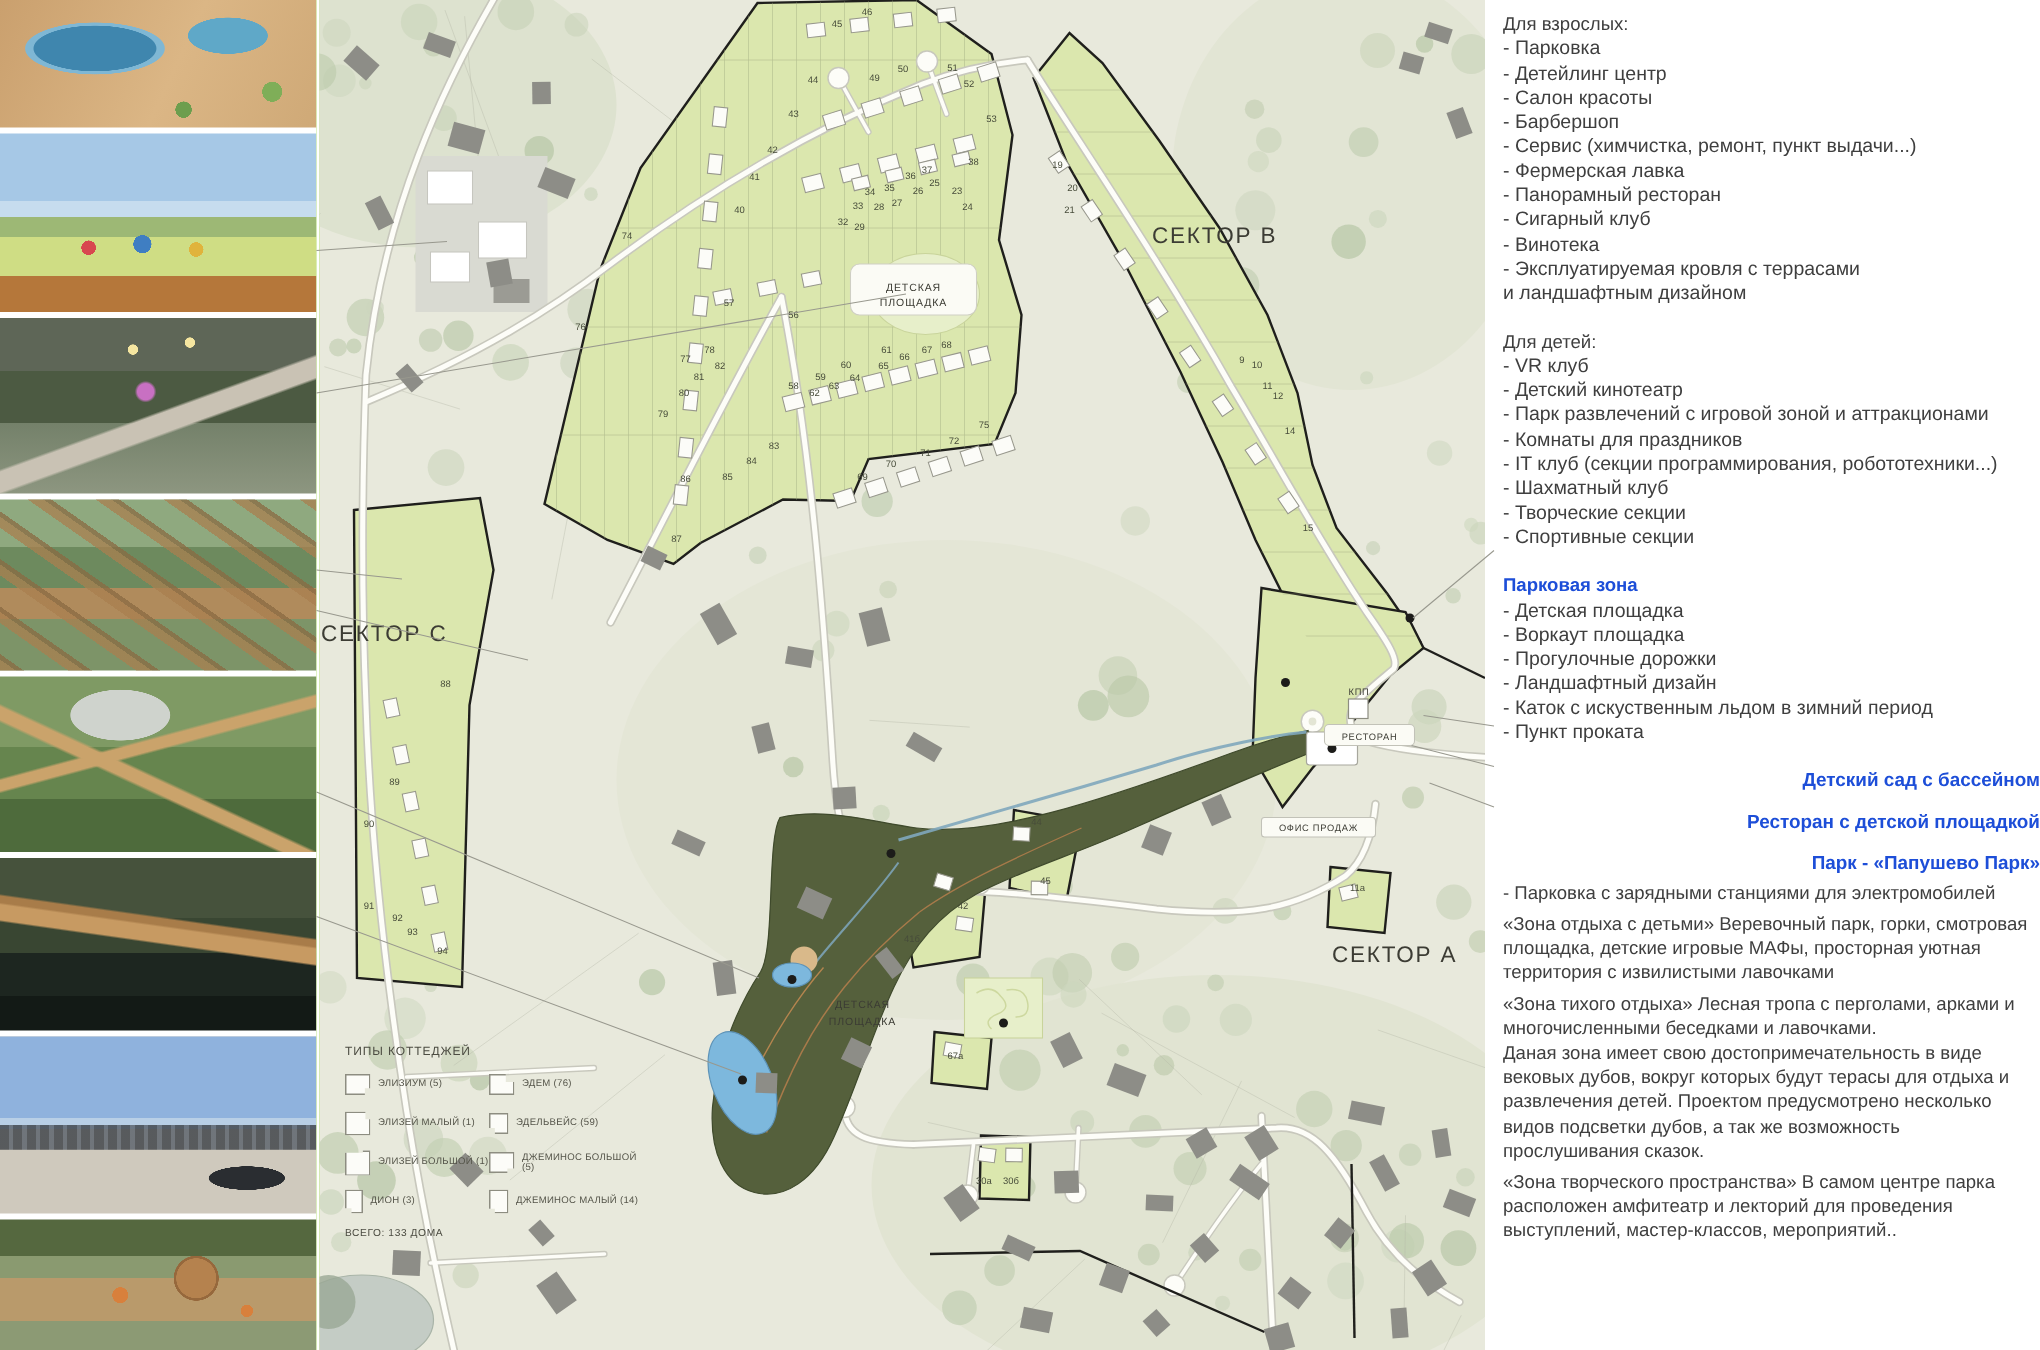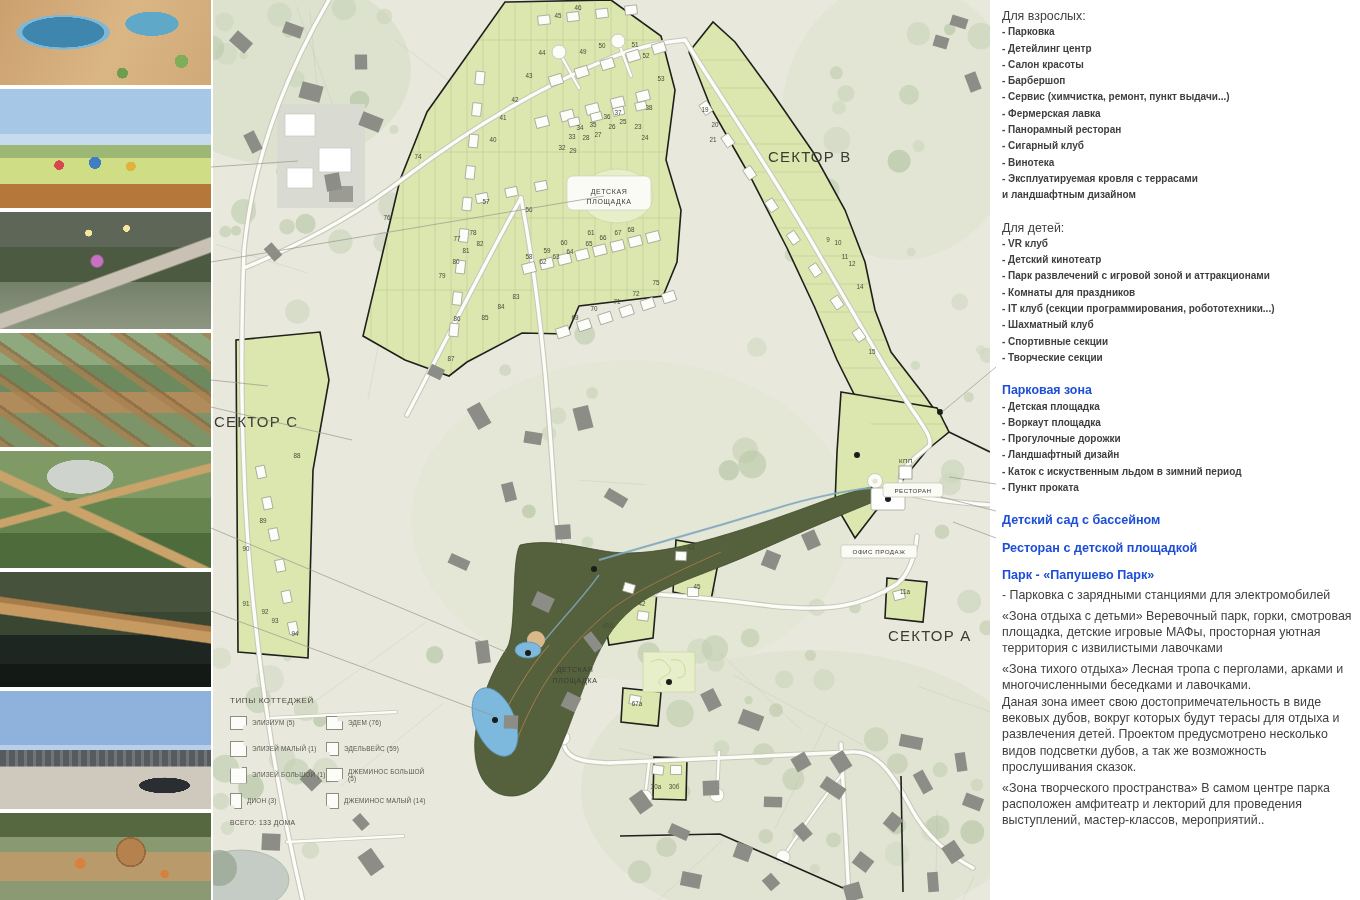--- a/index.html
+++ b/index.html
@@ -69,25 +69,25 @@
   .s4{clip-path:polygon(0 0,100% 0,100% 100%,30% 100%,30% 72%,0 72%);width:11px;}
   .s5{height:15px;clip-path:polygon(0 12%,70% 12%,70% 0,100% 0,100% 100%,0 100%);}
   .s6{clip-path:polygon(0 0,100% 0,100% 78%,72% 78%,72% 100%,0 100%);}
   .s7{width:10px;height:14px;clip-path:polygon(0 0,100% 0,100% 100%,36% 100%,36% 78%,0 78%);}
   .s8{width:11px;height:14px;clip-path:polygon(0 0,100% 0,100% 100%,30% 100%,30% 80%,0 80%);}
   .legend-label{font-size:6.4px;letter-spacing:.2px;line-height:1.15;}
   .legend-total{font-size:6.8px;margin-top:6px;letter-spacing:.4px;color:#4c4c42;}
   
   .panel{position:absolute;left:990px;top:0;width:370px;height:900px;background:#fff;
          box-sizing:border-box;padding:8px 0 0 12px;color:#3f3f3f;}
-  .panel .line{font-size:10px;line-height:16.3px;font-weight:bold;}
+  .panel .line{font-size:13px;line-height:16.3px;}
   .panel .hdr{font-size:12.4px;line-height:16.3px;}
   .blk{margin-bottom:16px;}
   .bold{font-weight:bold;color:#1d4ed8;}
-  .b-line{font-size:12.6px;line-height:16.3px;margin-top:11px;}
+  .b-line{font-size:12.6px;line-height:16.3px;margin-top:11px;text-align:right;}
   .para{font-size:12.4px;line-height:16.4px;margin-top:4px;white-space:pre-line;}
   
   .overlay{position:absolute;left:0;top:0;pointer-events:none;}
 </style>
 </head>
 <body>
 
 <div class="page">
 
   <aside class="photos">
@@ -644,22 +644,22 @@
       <div class="line"> и ландшафтным дизайном</div>
     </div>
     <div class="blk">
       <div class="hdr">Для детей:</div>
       <div class="line">- VR клуб</div>
       <div class="line">- Детский кинотеатр</div>
       <div class="line">- Парк развлечений с игровой зоной и аттракционами</div>
       <div class="line">- Комнаты для праздников</div>
       <div class="line">- IT клуб (секции программирования, робототехники...)</div>
       <div class="line">- Шахматный клуб</div>
+      <div class="line">- Творческие секции</div>
       <div class="line">- Спортивные секции</div>
-      <div class="line">- Творческие секции</div>
     </div>
     <div class="blk">
       <div class="hdr bold">Парковая зона</div>
       <div class="line">- Детская площадка</div>
       <div class="line">- Воркаут площадка</div>
       <div class="line">- Прогулочные дорожки</div>
       <div class="line">- Ландшафтный дизайн</div>
       <div class="line">- Каток с искуственным льдом в зимний период</div>
       <div class="line">- Пункт проката</div>
     </div>

